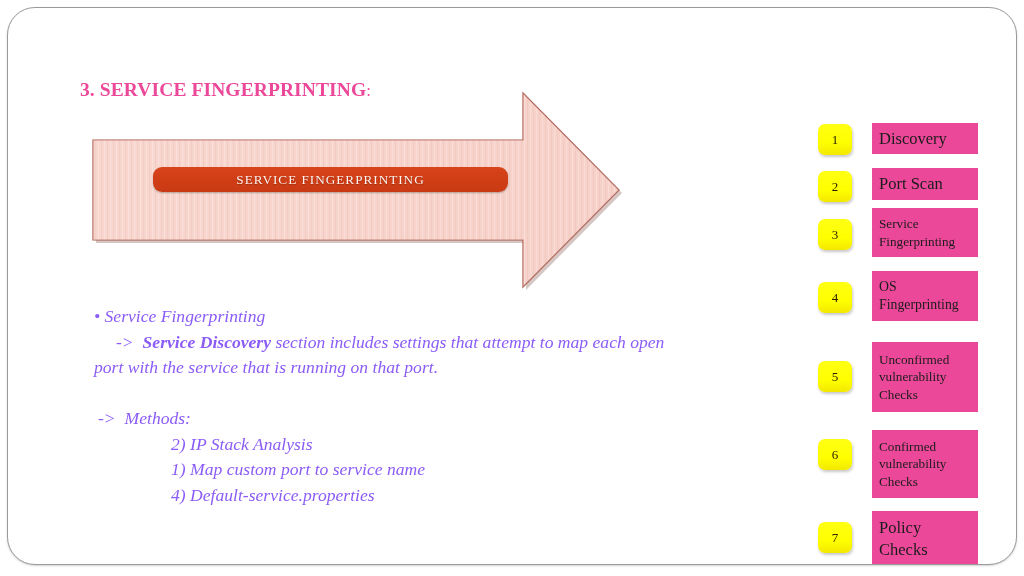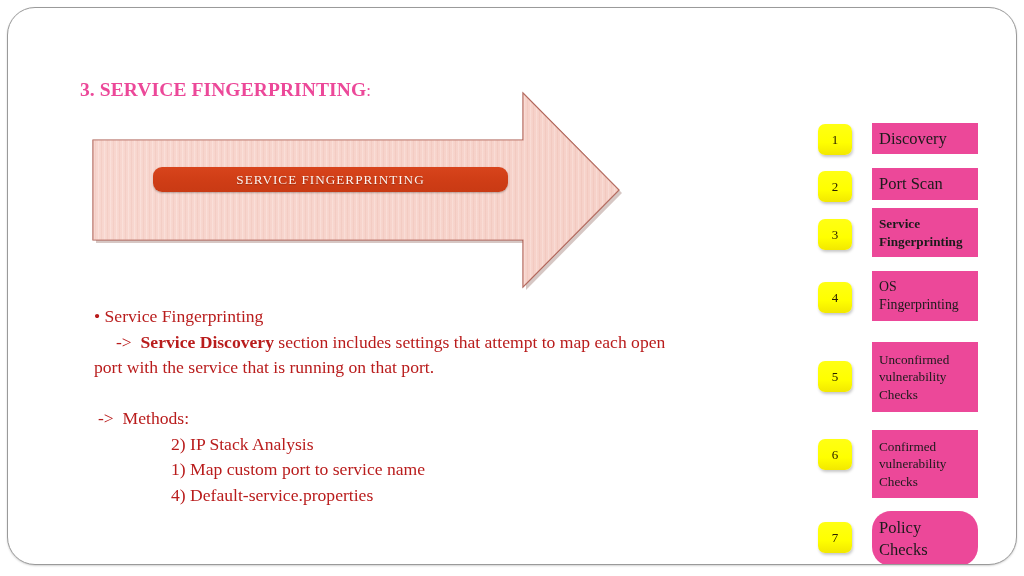--- a/index.html
+++ b/index.html
@@ -81,23 +81,24 @@
     text-shadow: 0 1px 1px rgba(0,0,0,0.25);
     white-space: nowrap;
   }
 
   
   .body-text {
     position: absolute;
     left: 86px;
     top: 296px;
     width: 690px;
-    color: #b91c1c;
+    color: #8b5cf6;
     font-size: 17.6px;
     line-height: 25.5px;
+    font-style: italic;
   }
   .body-text p {
     margin: 0;
     white-space: pre-wrap;
   }
   .body-text .b { font-weight: bold; }
   .spacer-line { height: 25.5px; }
 
   .line-indent-1 { padding-left: 22px; }
   .line-indent-2 { padding-left: 0px; }
@@ -197,21 +198,21 @@
       </div>
       <div class="step-num" style="top: 53px;">
         <span>2</span>
       </div>
       <div class="step-label" style="top: 50px; height: 32px; font-size: 16.5px; line-height: 21.78px;">
         <span>Port Scan</span>
       </div>
       <div class="step-num" style="top: 101px;">
         <span>3</span>
       </div>
-      <div class="step-label" style="top: 90px; height: 49px; font-size: 13.2px; line-height: 17.424px; font-weight: bold;">
+      <div class="step-label" style="top: 90px; height: 49px; font-size: 13.2px; line-height: 17.424px;">
         <span>Service</span>
         <span>Fingerprinting</span>
       </div>
       <div class="step-num" style="top: 164px;">
         <span>4</span>
       </div>
       <div class="step-label" style="top: 153px; height: 50px; font-size: 13.8px; line-height: 18.216px;">
         <span>OS</span>
         <span>Fingerprinting</span>
       </div>
@@ -227,19 +228,19 @@
         <span>6</span>
       </div>
       <div class="step-label" style="top: 312px; height: 68px; font-size: 13.2px; line-height: 17.424px;">
         <span>Confirmed</span>
         <span>vulnerability</span>
         <span>Checks</span>
       </div>
       <div class="step-num" style="top: 404px;">
         <span>7</span>
       </div>
-      <div class="step-label" style="top: 393px; height: 55px; font-size: 16.5px; line-height: 21.78px; border-radius: 19px;">
+      <div class="step-label" style="top: 393px; height: 55px; font-size: 16.5px; line-height: 21.78px;">
         <span>Policy</span>
         <span>Checks</span>
       </div>
     </div>
 
 </div>
 
 </body></html>

